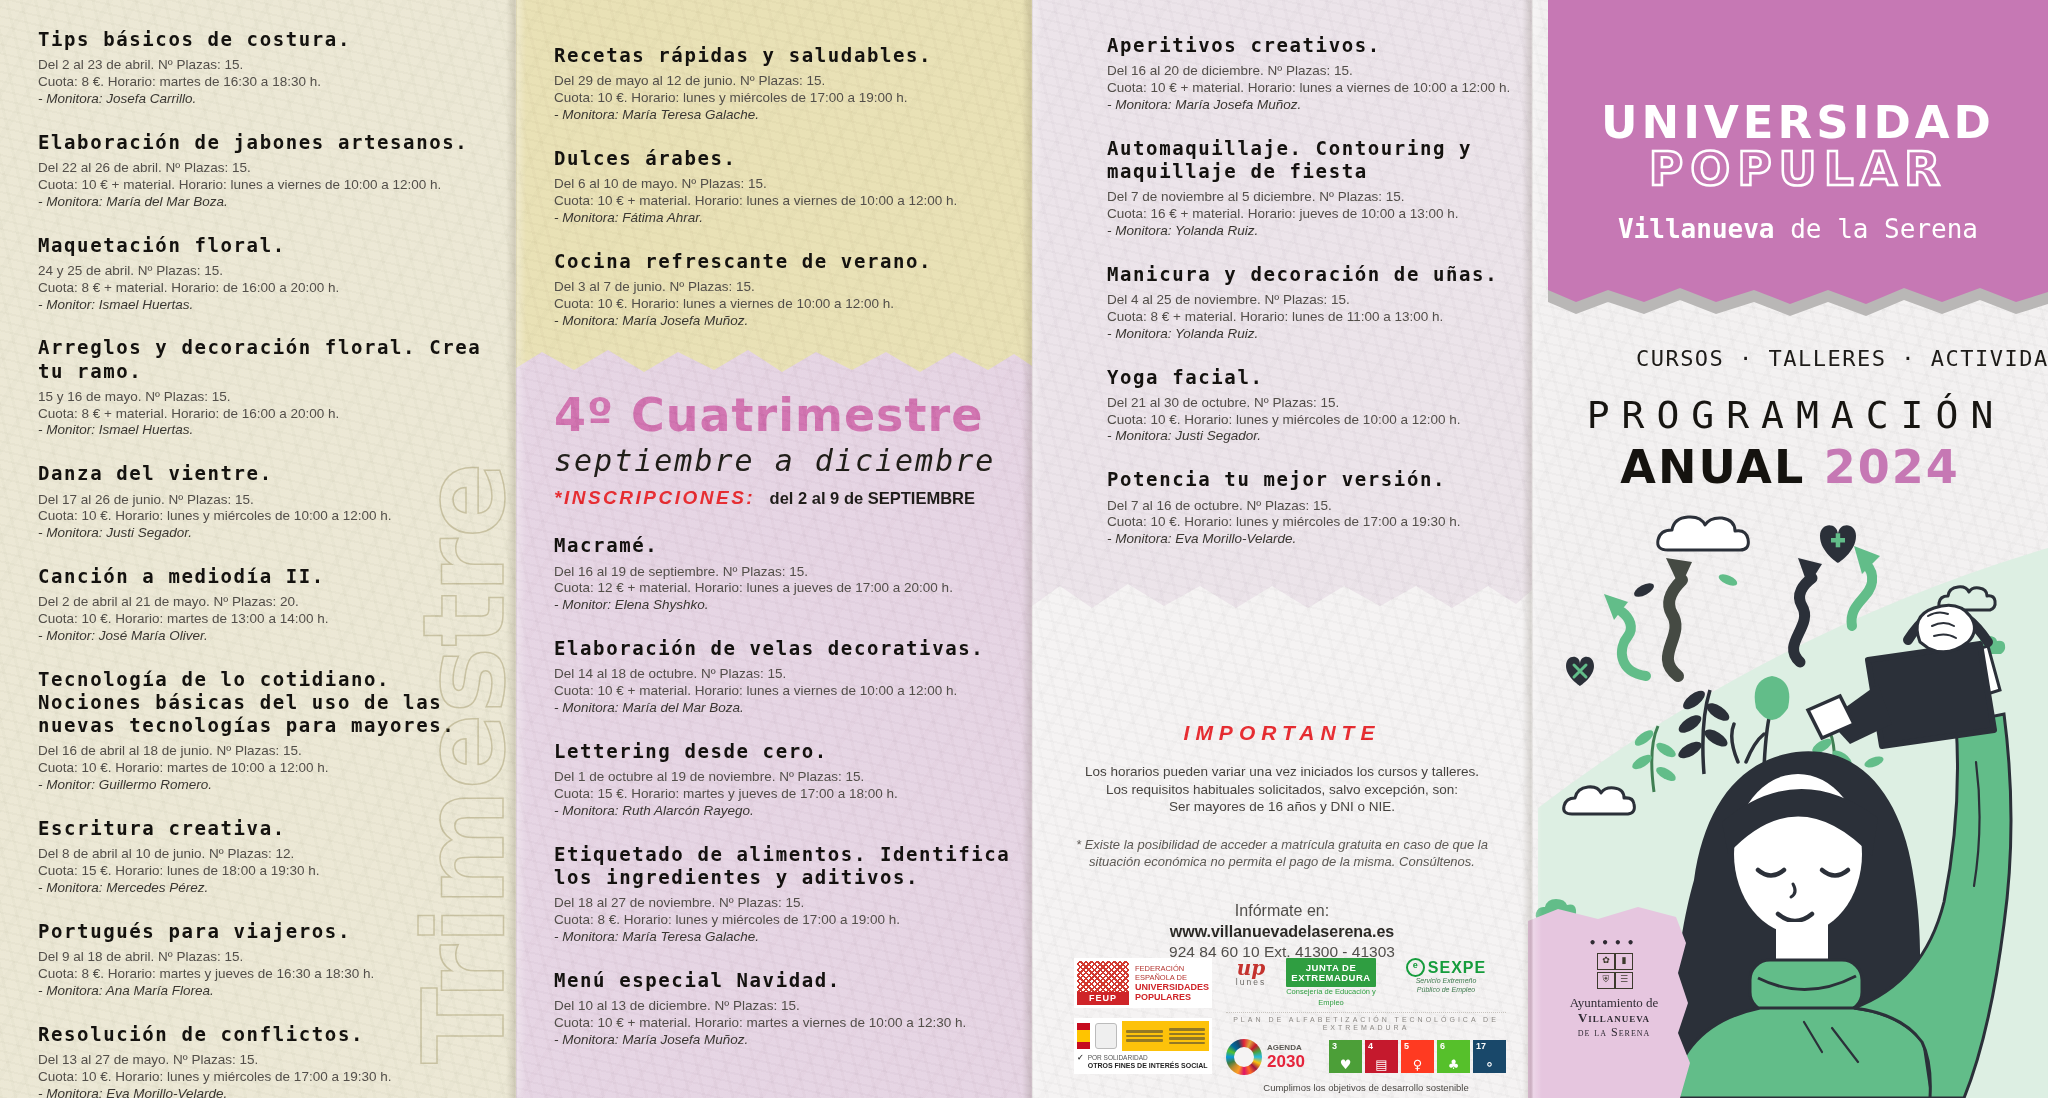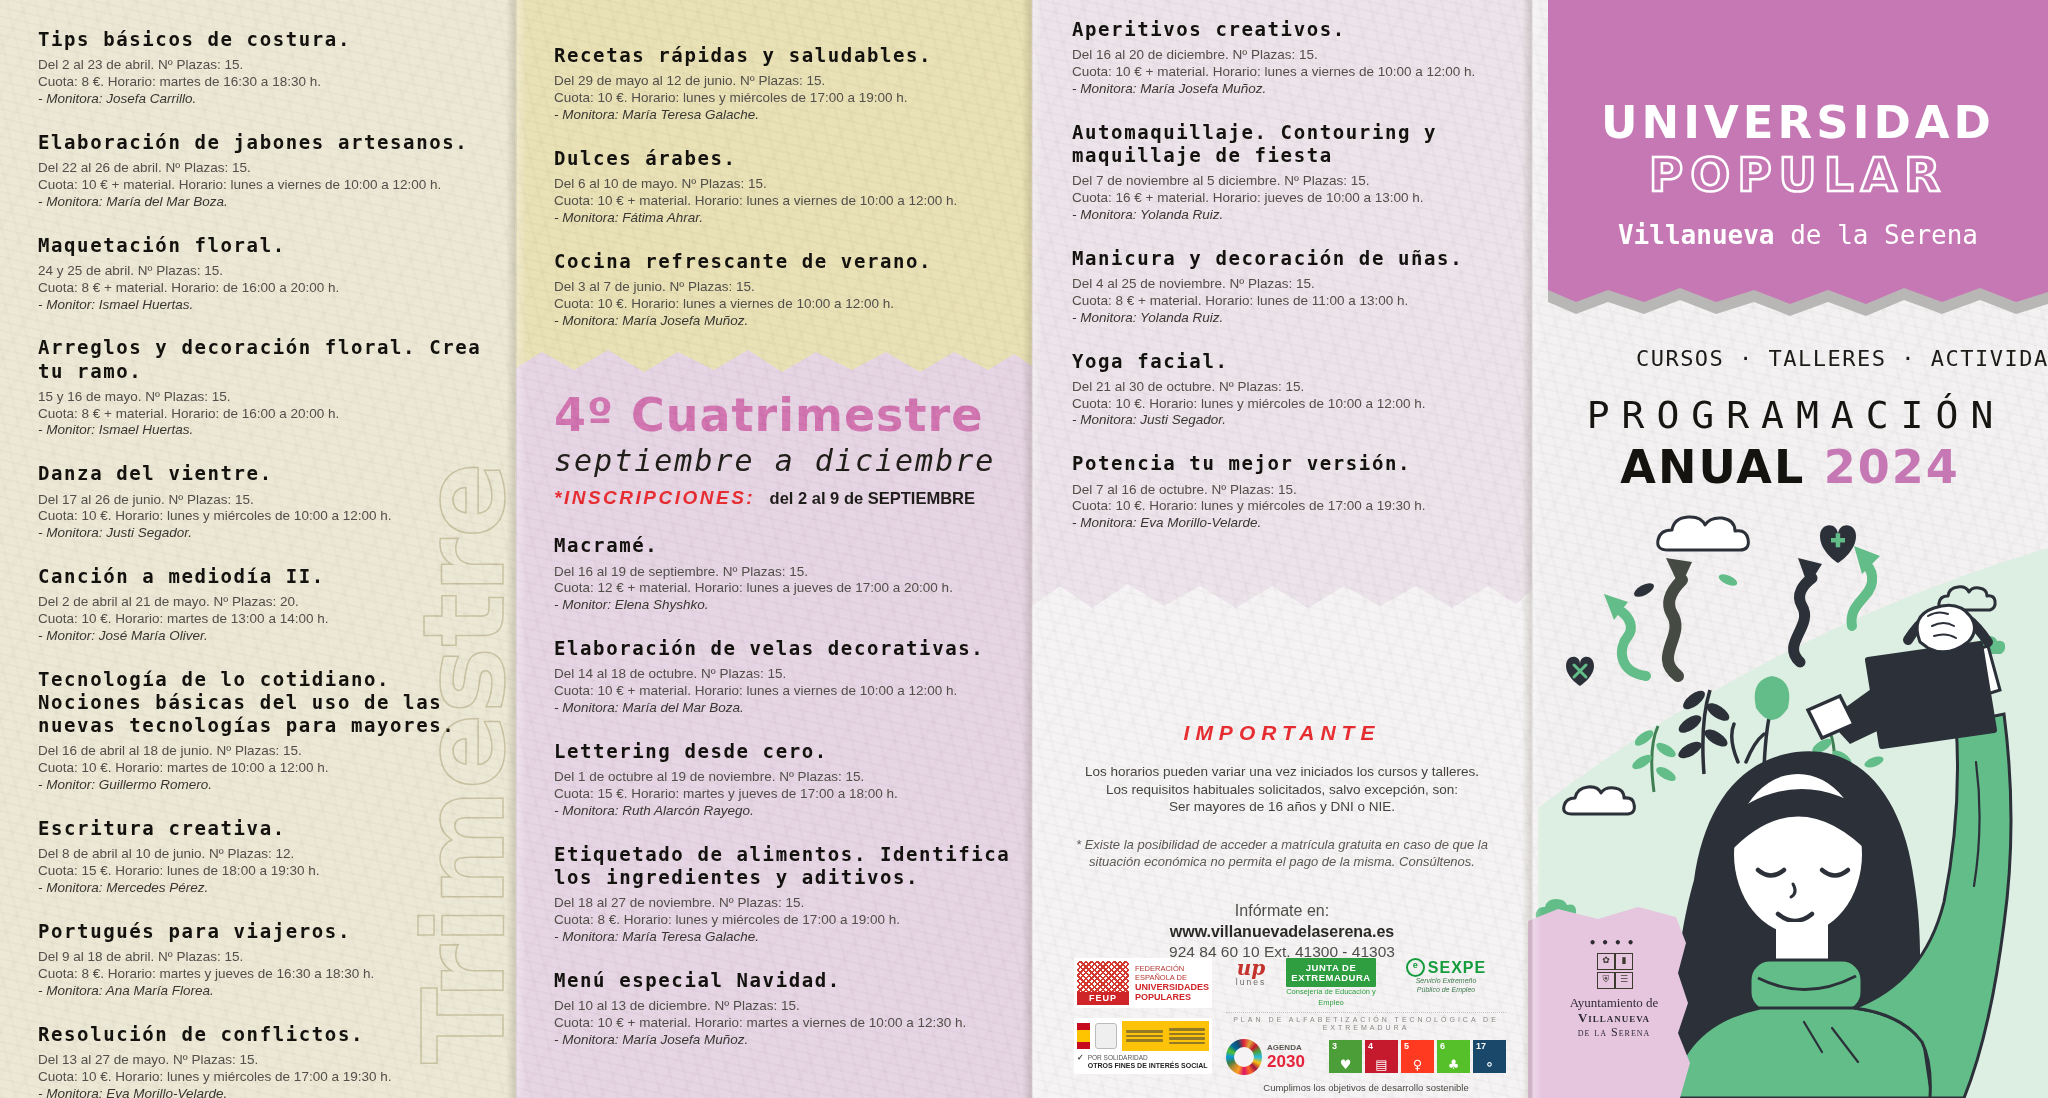--- a/index.html
+++ b/index.html
@@ -44,21 +44,21 @@
   .season-title{font:900 46px/1.04 "DejaVu Sans",sans-serif;color:#d06fae;
                 letter-spacing:1px;margin:0;}
   .season-sub{font:italic 400 30px/1.15 "DejaVu Sans Mono",monospace;color:#17150f;
               letter-spacing:2px;margin:4px 0 10px;}
   .inscr{margin:0 0 26px;}
   .inscr .lbl{font:italic 900 19px/1 "Liberation Sans",sans-serif;color:#e8252a;
               letter-spacing:2.5px;}
   .inscr .val{font:700 16.5px/1 "Liberation Sans",sans-serif;color:#15130f;margin-left:10px;}
 
   
-  #col3-content{padding:18px 14px 0 40px;}
+  #col3-content{padding:34px 14px 0 40px;margin-left:35px;}
   #col3-white{position:absolute;left:0;top:572px;width:500px;height:526px;background:#f5f3f3;
     clip-path:polygon(0 34px,28px 14px,60px 36px,96px 12px,132px 34px,168px 14px,204px 36px,
       240px 14px,276px 36px,312px 14px,348px 34px,384px 14px,420px 36px,456px 14px,484px 32px,
       500px 18px,500px 526px,0 526px);
     filter:drop-shadow(0 -3px 3px rgba(0,0,0,.10));}
   .imp{margin-top:150px;text-align:center;padding:0 28px;}
   .imp-title{font:italic 900 21px/1 "Liberation Sans",sans-serif;color:#e8252a;
              letter-spacing:6px;margin:0 0 20px;}
   .imp-line{font:400 13.5px/1.3 "Liberation Sans",sans-serif;color:#3e3b37;margin:0;}
   .imp-note{font:italic 400 13px/1.35 "Liberation Sans",sans-serif;color:#56524d;
@@ -131,21 +131,21 @@
     clip-path:polygon(0 0,500px 0,500px 304px,468px 314px,432px 300px,394px 314px,356px 300px,
       318px 316px,280px 302px,242px 316px,206px 302px,168px 314px,132px 300px,96px 314px,
       60px 302px,28px 314px,0 302px);}
   #pink-head{position:absolute;left:16px;top:0;width:500px;height:320px;background:#c678b4;
     clip-path:polygon(0 0,500px 0,500px 292px,468px 302px,432px 288px,394px 302px,356px 288px,
       318px 304px,280px 290px,242px 304px,206px 290px,168px 302px,132px 288px,96px 302px,
       60px 290px,28px 302px,0 290px);
     text-align:center;}
   .uni1{margin-top:100px;font:900 45px/1 "DejaVu Sans",sans-serif;color:#fff;letter-spacing:4px;}
   .uni2{font:900 47px/1 "DejaVu Sans",sans-serif;color:transparent;letter-spacing:7px;
-        -webkit-text-stroke:2.5px #ffffff;margin-top:6px;}
+        -webkit-text-stroke:2.5px #ffffff;}
   .city{margin-top:24px;font:400 26px/1 "DejaVu Sans Mono",monospace;color:#fff;}
   .city b{font-weight:700;}
   .tagline{position:absolute;left:0;width:561px;top:348px;text-align:right;
     font:400 22px/1 "DejaVu Sans Mono",monospace;color:#1d1b18;letter-spacing:1.5px;}
   .prog{position:absolute;left:0;width:516px;top:396px;text-align:center;
     font:400 38px/1 "DejaVu Sans Mono",monospace;color:#171511;letter-spacing:12px;text-indent:12px;}
   .anual-row{position:absolute;left:0;width:516px;top:444px;text-align:center;}
   .anual-row .a{font:900 46px/1 "DejaVu Sans",sans-serif;color:#15130f;letter-spacing:2px;}
   .anual-row .y{font:900 46px/1 "DejaVu Sans",sans-serif;color:#c678b4;letter-spacing:2px;margin-left:14px;}
 

